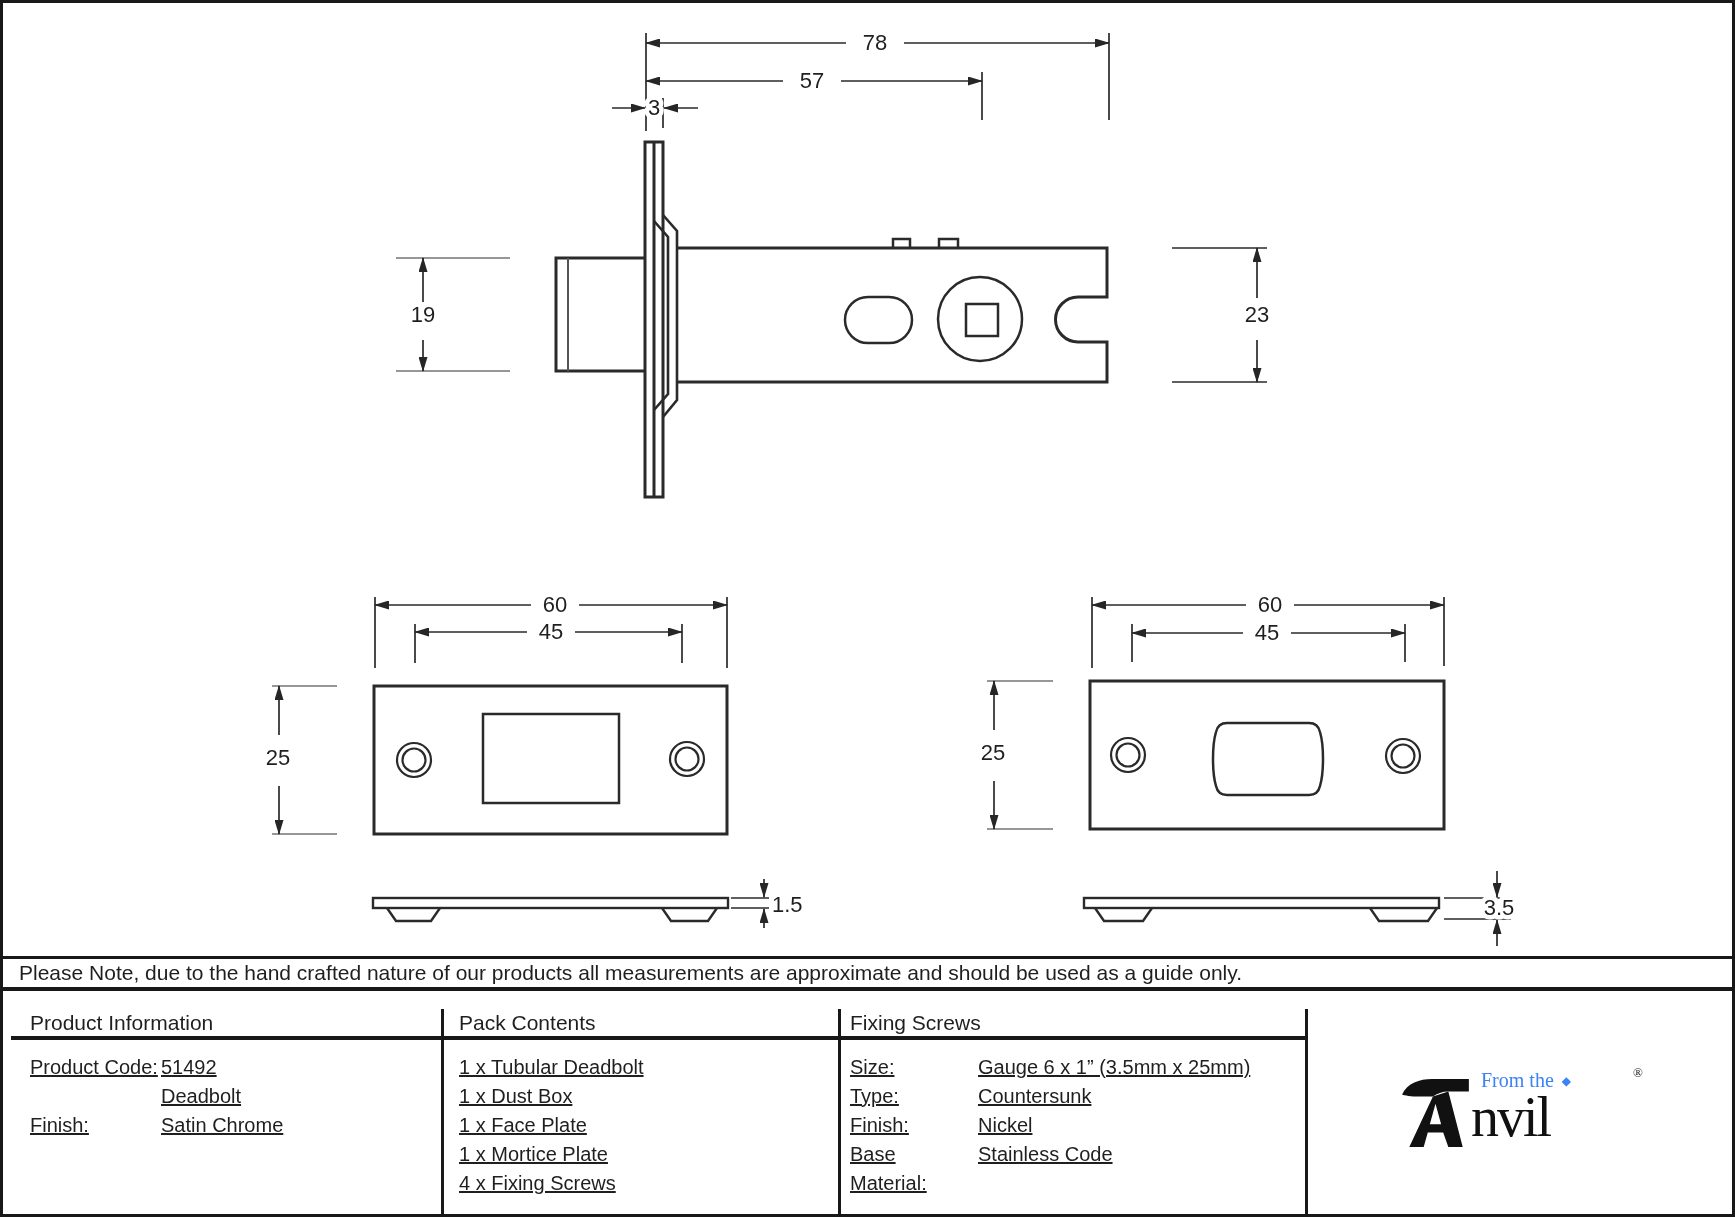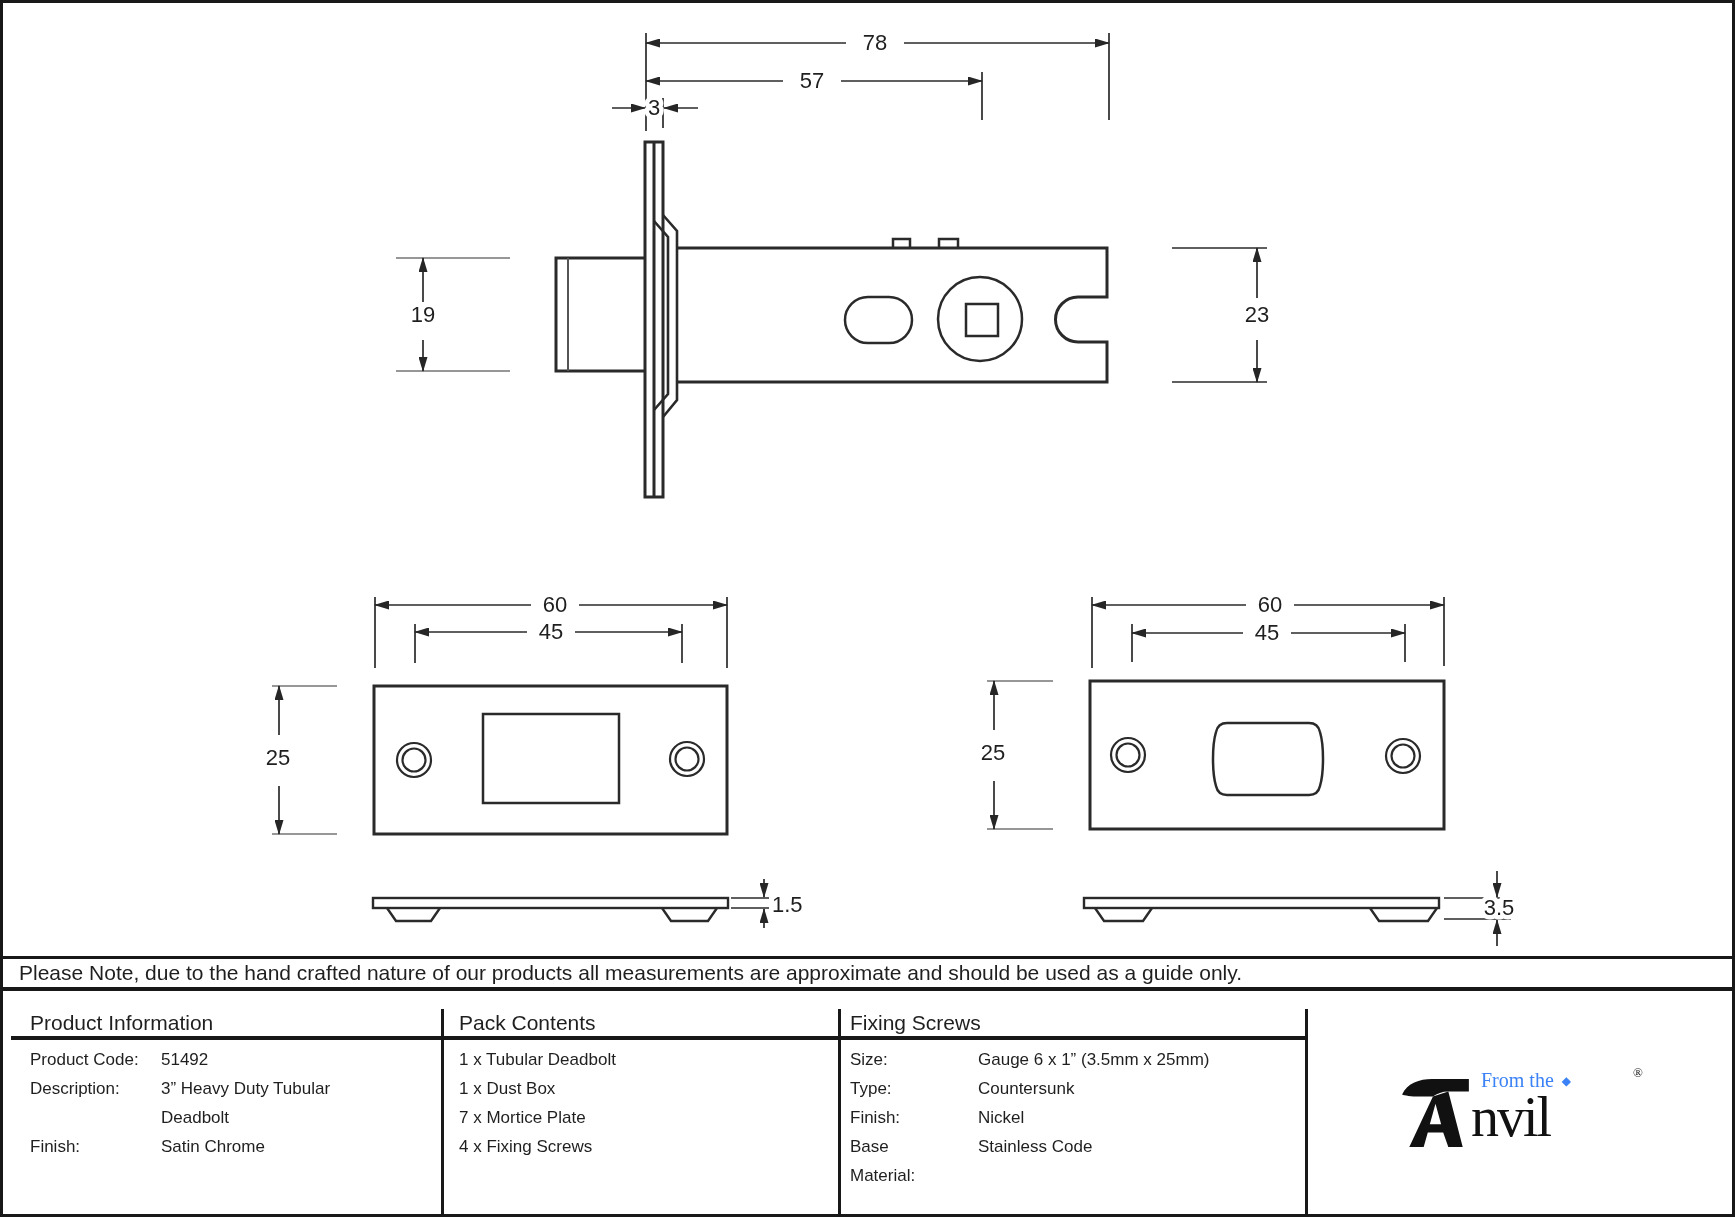--- a/index.html
+++ b/index.html
@@ -16,21 +16,21 @@
   .col{position:absolute;top:0;height:208px;box-sizing:border-box;}
   .col1{left:0;width:433px;border-right:3px solid #181818;}
   .col2{left:433px;width:397px;border-right:3px solid #181818;}
   .col3{left:830px;width:467px;border-right:3px solid #181818;}
   .logo-cell{left:1297px;width:438px;display:flex;align-items:center;justify-content:center;}
   .col-header{height:27px;border-bottom:4px solid #181818;font-size:21px;
               display:flex;align-items:center;box-sizing:content-box;}
   .col1 .col-header{padding-left:19px;}
   .col2 .col-header{padding-left:15px;}
   .col3 .col-header{padding-left:9px;}
-  .col-rows{padding-top:5px;font-size:17px;line-height:29px;}
+  .col-rows{padding-top:13px;font-size:20px;line-height:29px;text-decoration:underline;}
   .kv{display:flex;}
   .col1 .kv{padding-left:19px;}
   .col1 .kv .k{width:131px;flex:none;}
   .col2 .col-rows{padding-left:15px;}
   .col3 .kv{padding-left:9px;gap:30px;}
   .col3 .kv .k{width:98px;flex:none;}
   
   .anvil-logo{position:relative;width:252px;height:84px;}
   .anvil-a{position:absolute;left:0;top:4px;}
   .anvil-rest{position:absolute;left:70px;top:14px;font-family:"Liberation Serif",serif;
@@ -182,40 +182,37 @@
   <div class="info-table">
 
     <div class="col col1">
       <div class="col-header">Product Information</div>
       <div class="col-rows">
         <div class="kv">
           <span class="k">Product Code:</span>
           <span class="v">51492</span>
         </div>
         <div class="kv">
-          <span class="k">Description:</span>
-          <span class="v">3” Heavy Duty Tubular</span>
-        </div>
-        <div class="kv">
           <span class="k"></span>
           <span class="v">Deadbolt</span>
         </div>
         <div class="kv">
           <span class="k">Finish:</span>
           <span class="v">Satin Chrome</span>
         </div>
       </div>
     </div>
 
     <div class="col col2">
       <div class="col-header">Pack Contents</div>
       <div class="col-rows">
         <div>1 x Tubular Deadbolt</div>
         <div>1 x Dust Box</div>
-        <div>7 x Mortice Plate</div>
+        <div>1 x Face Plate</div>
+        <div>1 x Mortice Plate</div>
         <div>4 x Fixing Screws</div>
       </div>
     </div>
 
     <div class="col col3">
       <div class="col-header">Fixing Screws</div>
       <div class="col-rows">
         <div class="kv">
           <span class="k">Size:</span>
           <span class="v">Gauge 6 x 1” (3.5mm x 25mm)</span>

